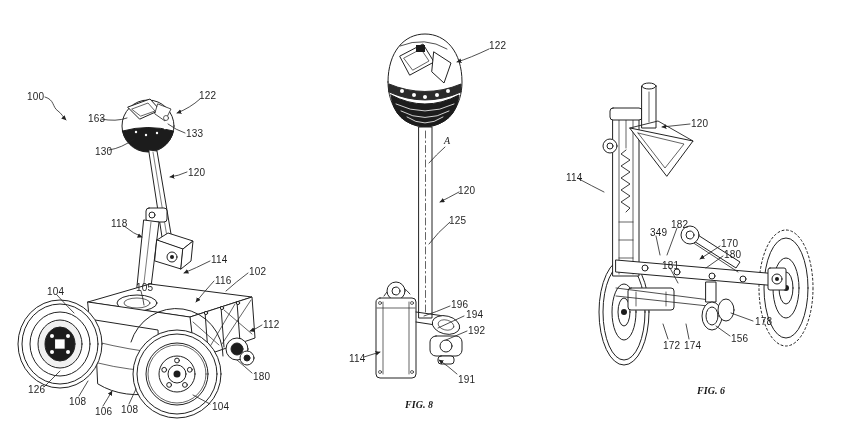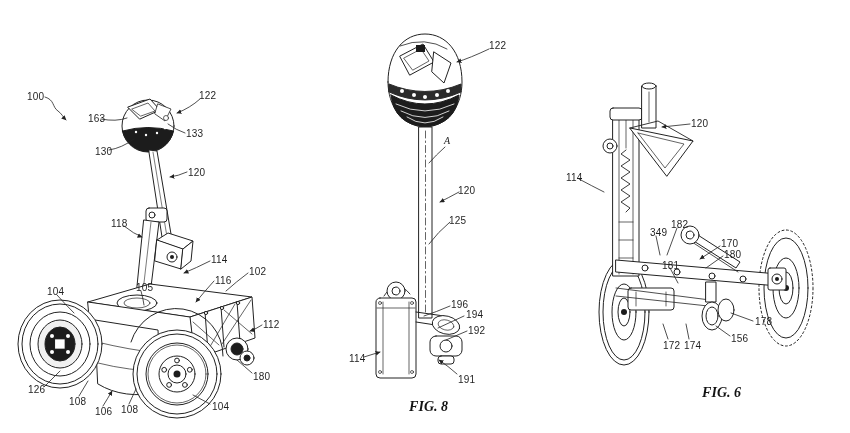--- a/index.html
+++ b/index.html
@@ -11,22 +11,22 @@
   #sheet{position:absolute;left:0;top:0;width:850px;height:433px;background:#fff;}
   svg{position:absolute;}
   svg *{vector-effect:non-scaling-stroke;}
   .ref{
     position:absolute;font-size:10px;color:#1f1f1f;line-height:1;
     letter-spacing:0.2px;white-space:nowrap;
   }
   .ref.it{font-family:"Liberation Serif",serif;font-style:italic;font-size:10px;}
   .caption{
     position:absolute;font-family:"Liberation Serif",serif;
-    font-style:italic;font-weight:bold;font-size:14px;color:#141414;
-    text-align:right;white-space:nowrap;
+    font-style:italic;font-weight:bold;font-size:10px;color:#141414;
+    text-align:center;white-space:nowrap;
   }
 </style>
 </head>
 <body>
 
 <div id="sheet">
 
   <svg style="left:0;top:0" width="300" height="433" viewBox="0 0 300 433" fill="none" stroke="#222" stroke-width="1" stroke-linecap="round" stroke-linejoin="round">
     <defs>
       <marker id="ar1" markerWidth="7" markerHeight="7" refX="5.5" refY="3" orient="auto">

